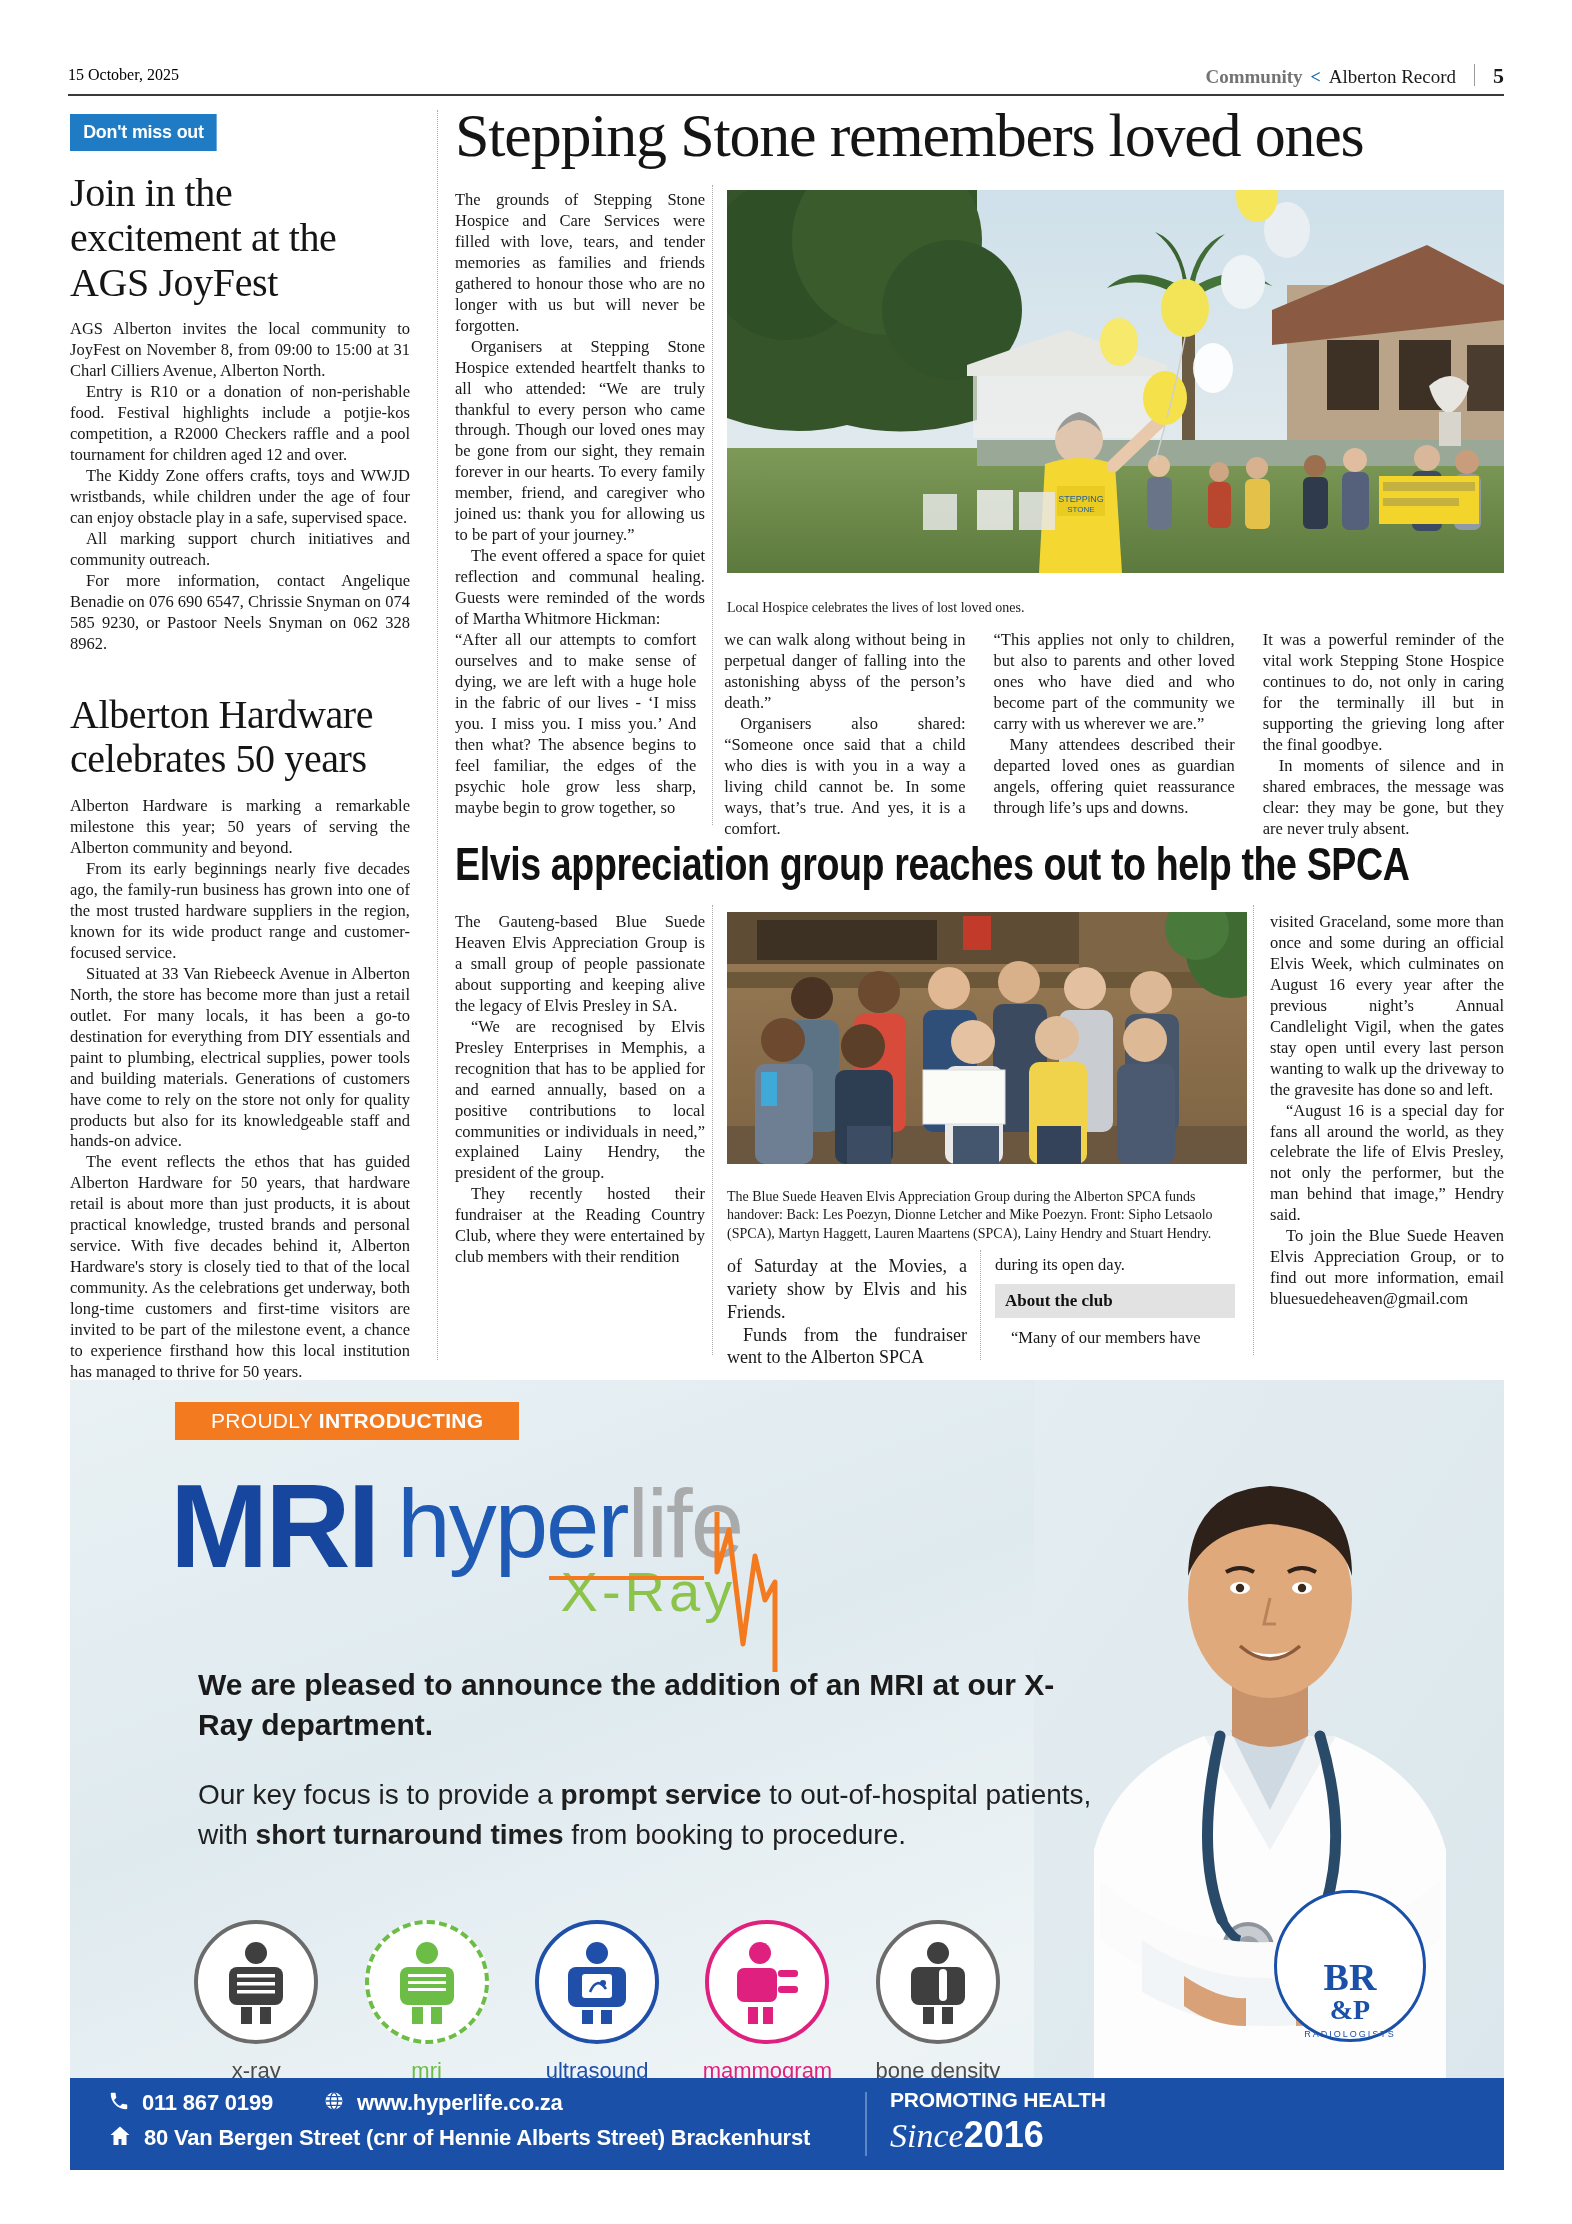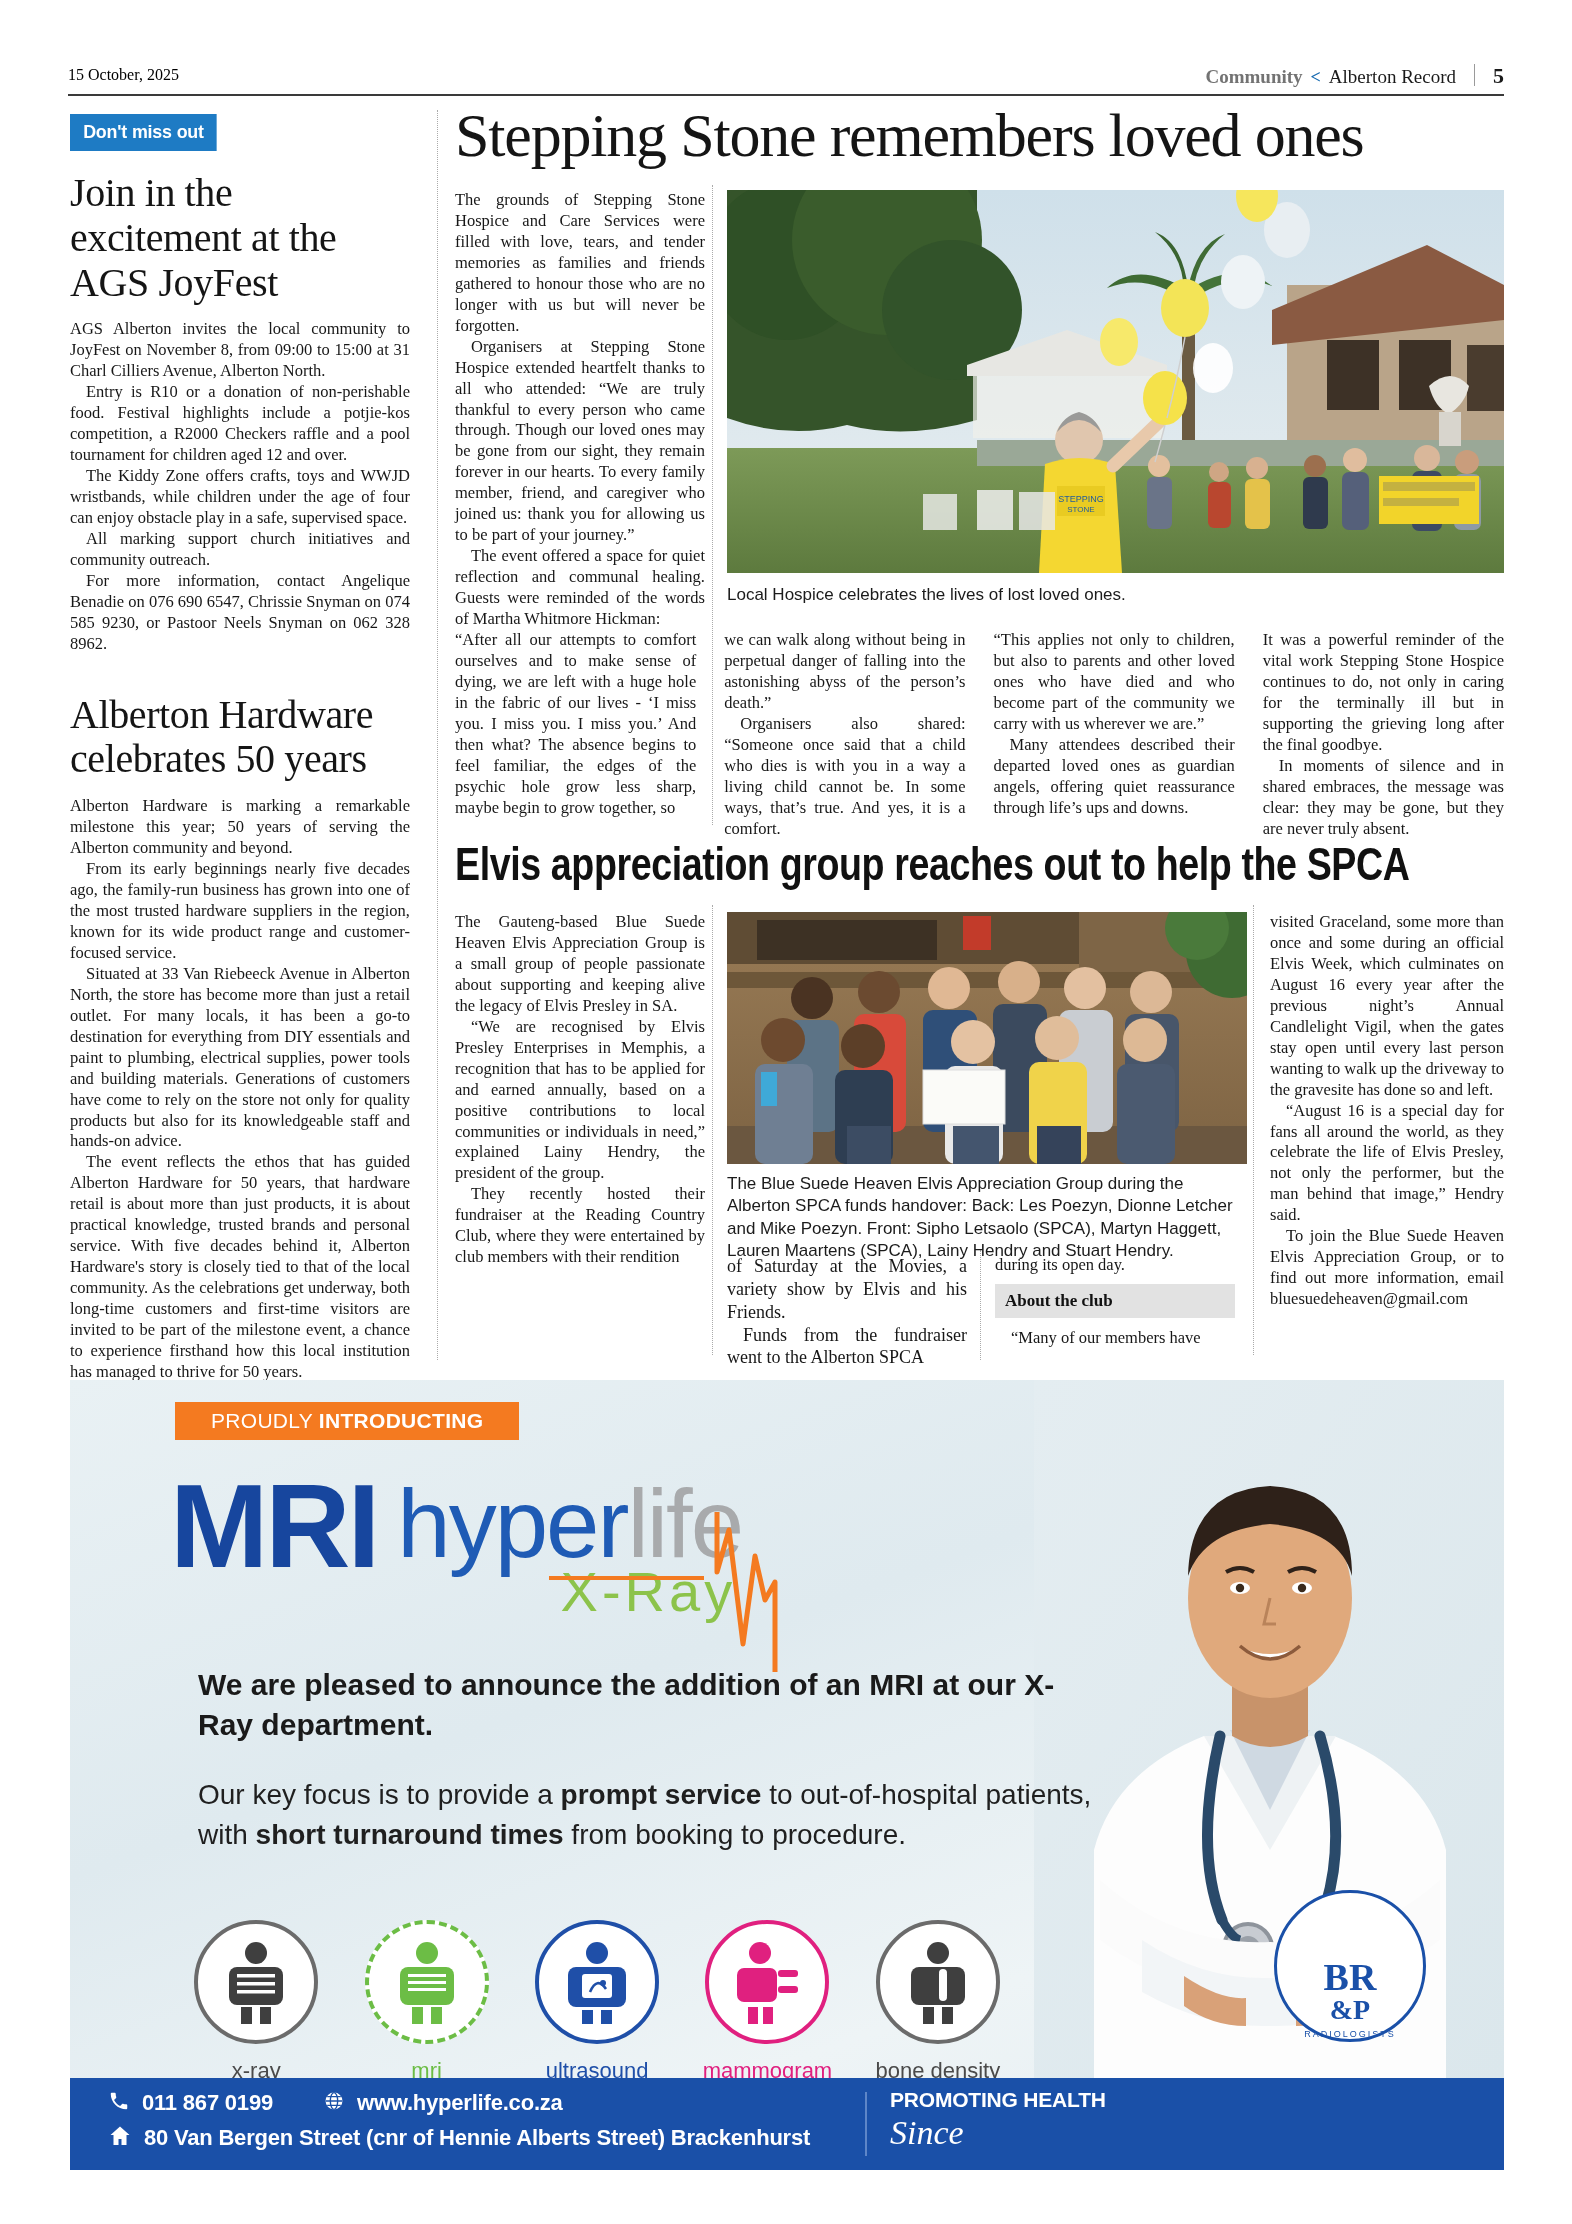--- a/index.html
+++ b/index.html
@@ -49,22 +49,22 @@
     font-family:"Liberation Serif", serif; font-weight:normal;
     font-size:62px; line-height:1.0; color:#151515; letter-spacing:-1.2px;
   }
   .s1-body { position:absolute; left:455px; top:190px; width:250px;
              font-size:16.5px; line-height:1.27; text-align:justify; color:#171717; }
   .s1-body p { text-indent:16px; }
   .s1-body p:first-child { text-indent:0; }
 
   .photo1 { position:absolute; left:727px; top:190px; width:777px; height:383px;
             overflow:hidden; background:#6d8b5d; }
-  .cap { font-family:Liberation Sans, sans-serif; font-size:17px;
-         color:#1b1b1b; line-height:1.32; }
+  .cap { font-family:Liberation Serif, serif; font-size:14px;
+         color:#1b1b1b; line-height:1.32;margin-top:15px; }
   .cap1 { position:absolute; left:727px; top:584px; width:777px; }
 
   .s1-cols { position:absolute; left:455px; top:630px; width:1049px;
              display:flex; gap:28px; }
   .s1-cols .col { width:245px; font-size:16.5px; line-height:1.27;
                   text-align:justify; color:#171717; }
   .s1-cols .col p { text-indent:16px; }
   .s1-cols .col p:first-child { text-indent:0; }
 
   
@@ -157,21 +157,21 @@
     background:#1a50a8;
   }
   .foot-l { position:absolute; left:38px; top:12px; color:#fff;
             font-family:"Liberation Sans", sans-serif; font-weight:bold; }
   .foot-row { display:flex; align-items:center; gap:12px; margin-bottom:8px; }
   .foot-row .t { font-size:22px; letter-spacing:-.2px; }
   .foot-sep { position:absolute; left:795px; top:14px; width:2px; height:64px; background:#5e86c8; }
   .foot-r { position:absolute; left:820px; top:10px; color:#fff;
             font-family:"Liberation Sans", sans-serif; text-align:left; }
   .foot-r .ph { font-weight:bold; font-size:21px; letter-spacing:-.2px; }
-  .foot-r .sy { display:flex; align-items:baseline; gap:14px; margin-top:2px;flex-direction:column; }
+  .foot-r .sy { display:flex; align-items:baseline; margin-top:2px; }
   .foot-r .since { font-family:"Liberation Serif", serif; font-style:italic; font-size:34px; }
   .foot-r .yr { font-weight:bold; font-size:36px; }
 
   .doc-photo { position:absolute; right:0; top:0; width:470px; height:698px; overflow:hidden; }
   .brp { position:absolute; right:78px; bottom:128px; width:152px; height:152px;
          border-radius:50%; background:#fff; border:3px solid #1a50a8;
          display:flex; align-items:center; justify-content:flex-end; flex-direction:column; }
   .brp .b1 { font-family:"Liberation Serif", serif; font-weight:bold; font-size:38px; color:#1a50a8; line-height:.9; }
   .brp .b2 { font-family:"Liberation Serif", serif; font-weight:bold; font-size:28px; color:#1a50a8; }
   .brp .b3 { font-family:"Liberation Sans", sans-serif; font-size:9px; color:#1a50a8; letter-spacing:2px; margin-top:3px; }

